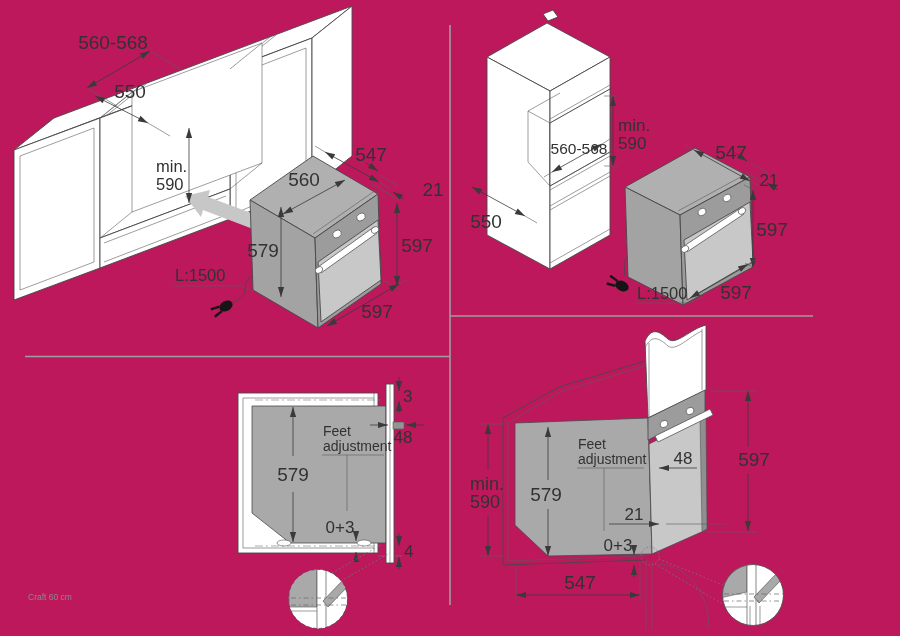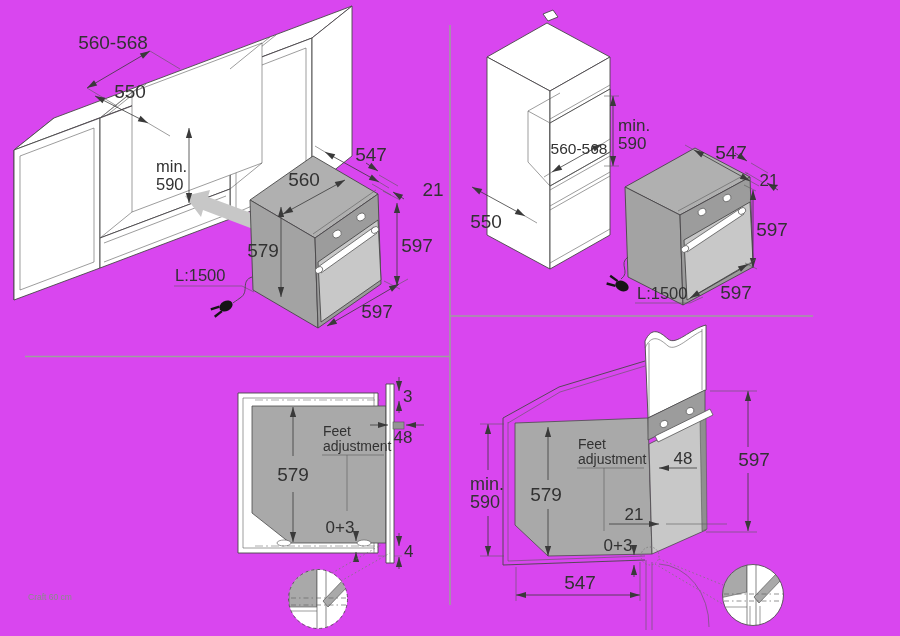--- a/index.html
+++ b/index.html
@@ -1,16 +1,16 @@
 <!DOCTYPE html>
 <html><head>
 <meta charset="utf-8">
 <style>
   html,body{margin:0;padding:0;background:#fff;}
-  .stage{position:relative;width:900px;height:636px;background:#d946ef;overflow:hidden;}
+  .stage{position:relative;width:900px;height:636px;background:#be185d;overflow:hidden;}
   svg{position:absolute;left:0;top:0;}
   text{font-family:"Liberation Sans","DejaVu Sans",sans-serif;fill:#323232;}
   .d19{font-size:19px;}
   .d17{font-size:17px;}
   .d18{font-size:18px;}
   .d15{font-size:15.5px;}
   .d14{font-size:14px;}
   .d16{font-size:16.5px;}
   .foot{font-size:8.5px;fill:#8a8a8a;}
   .ln{stroke:#474747;stroke-width:.9;fill:none;stroke-linejoin:round;}

